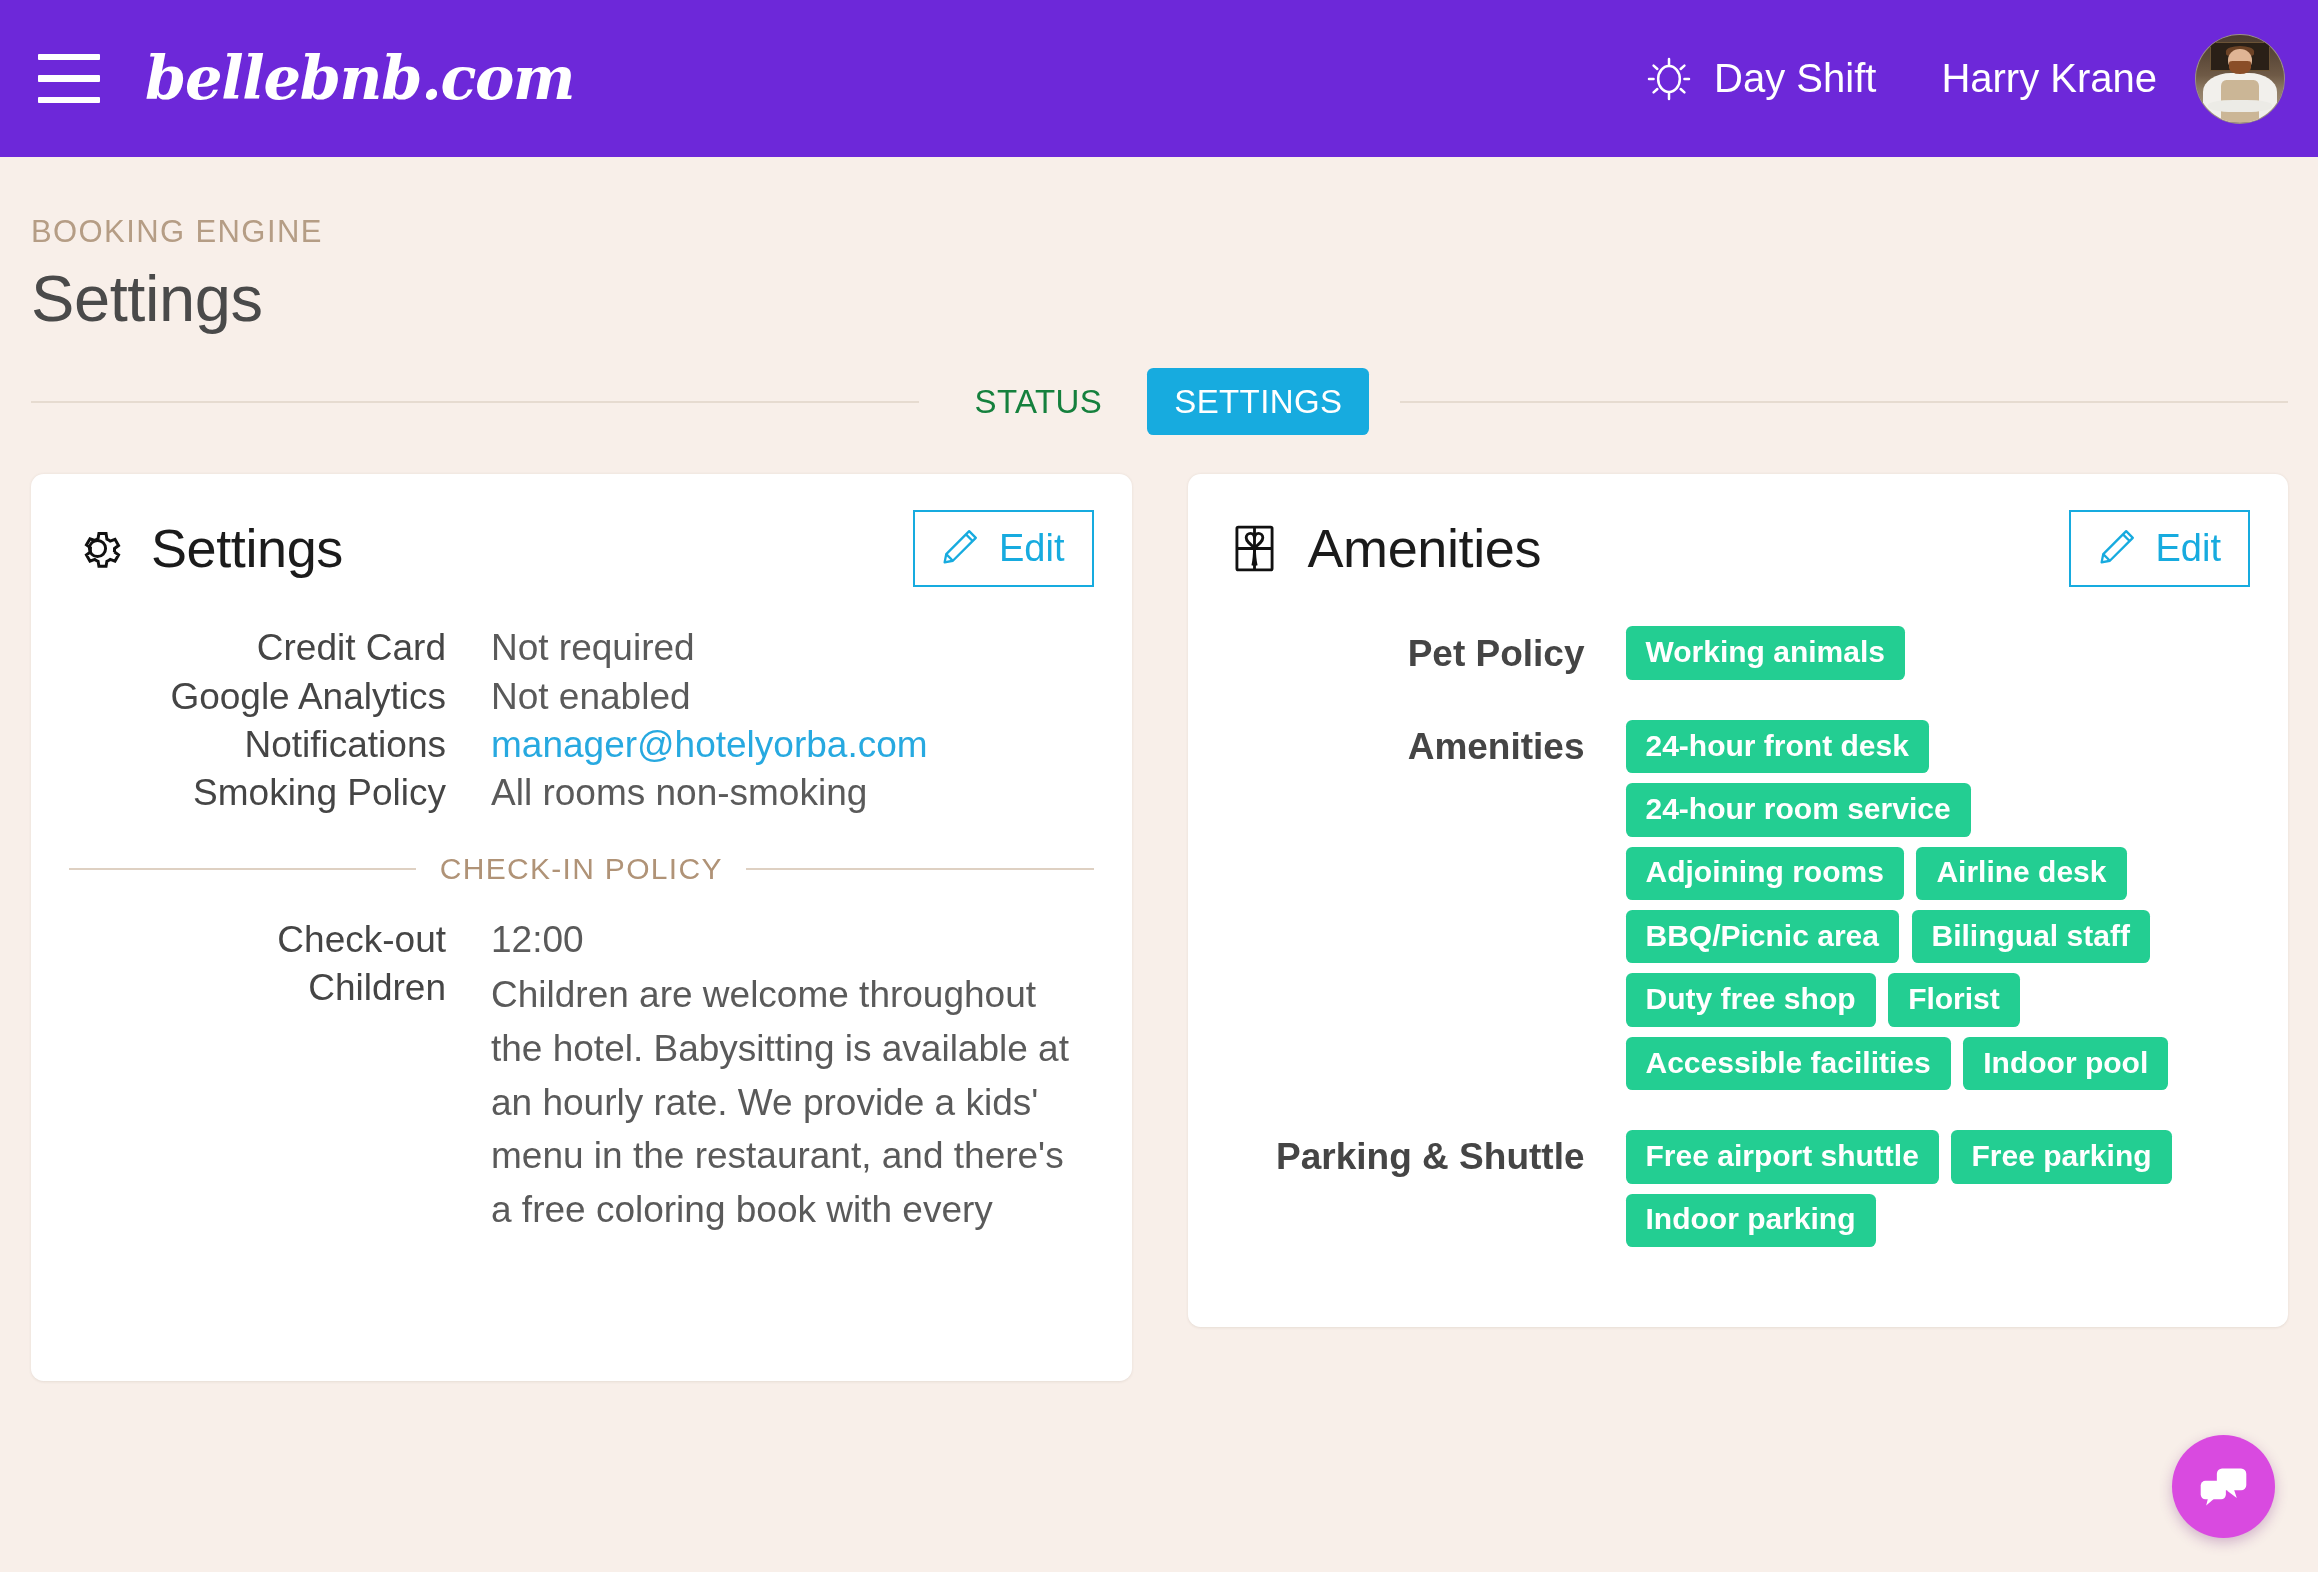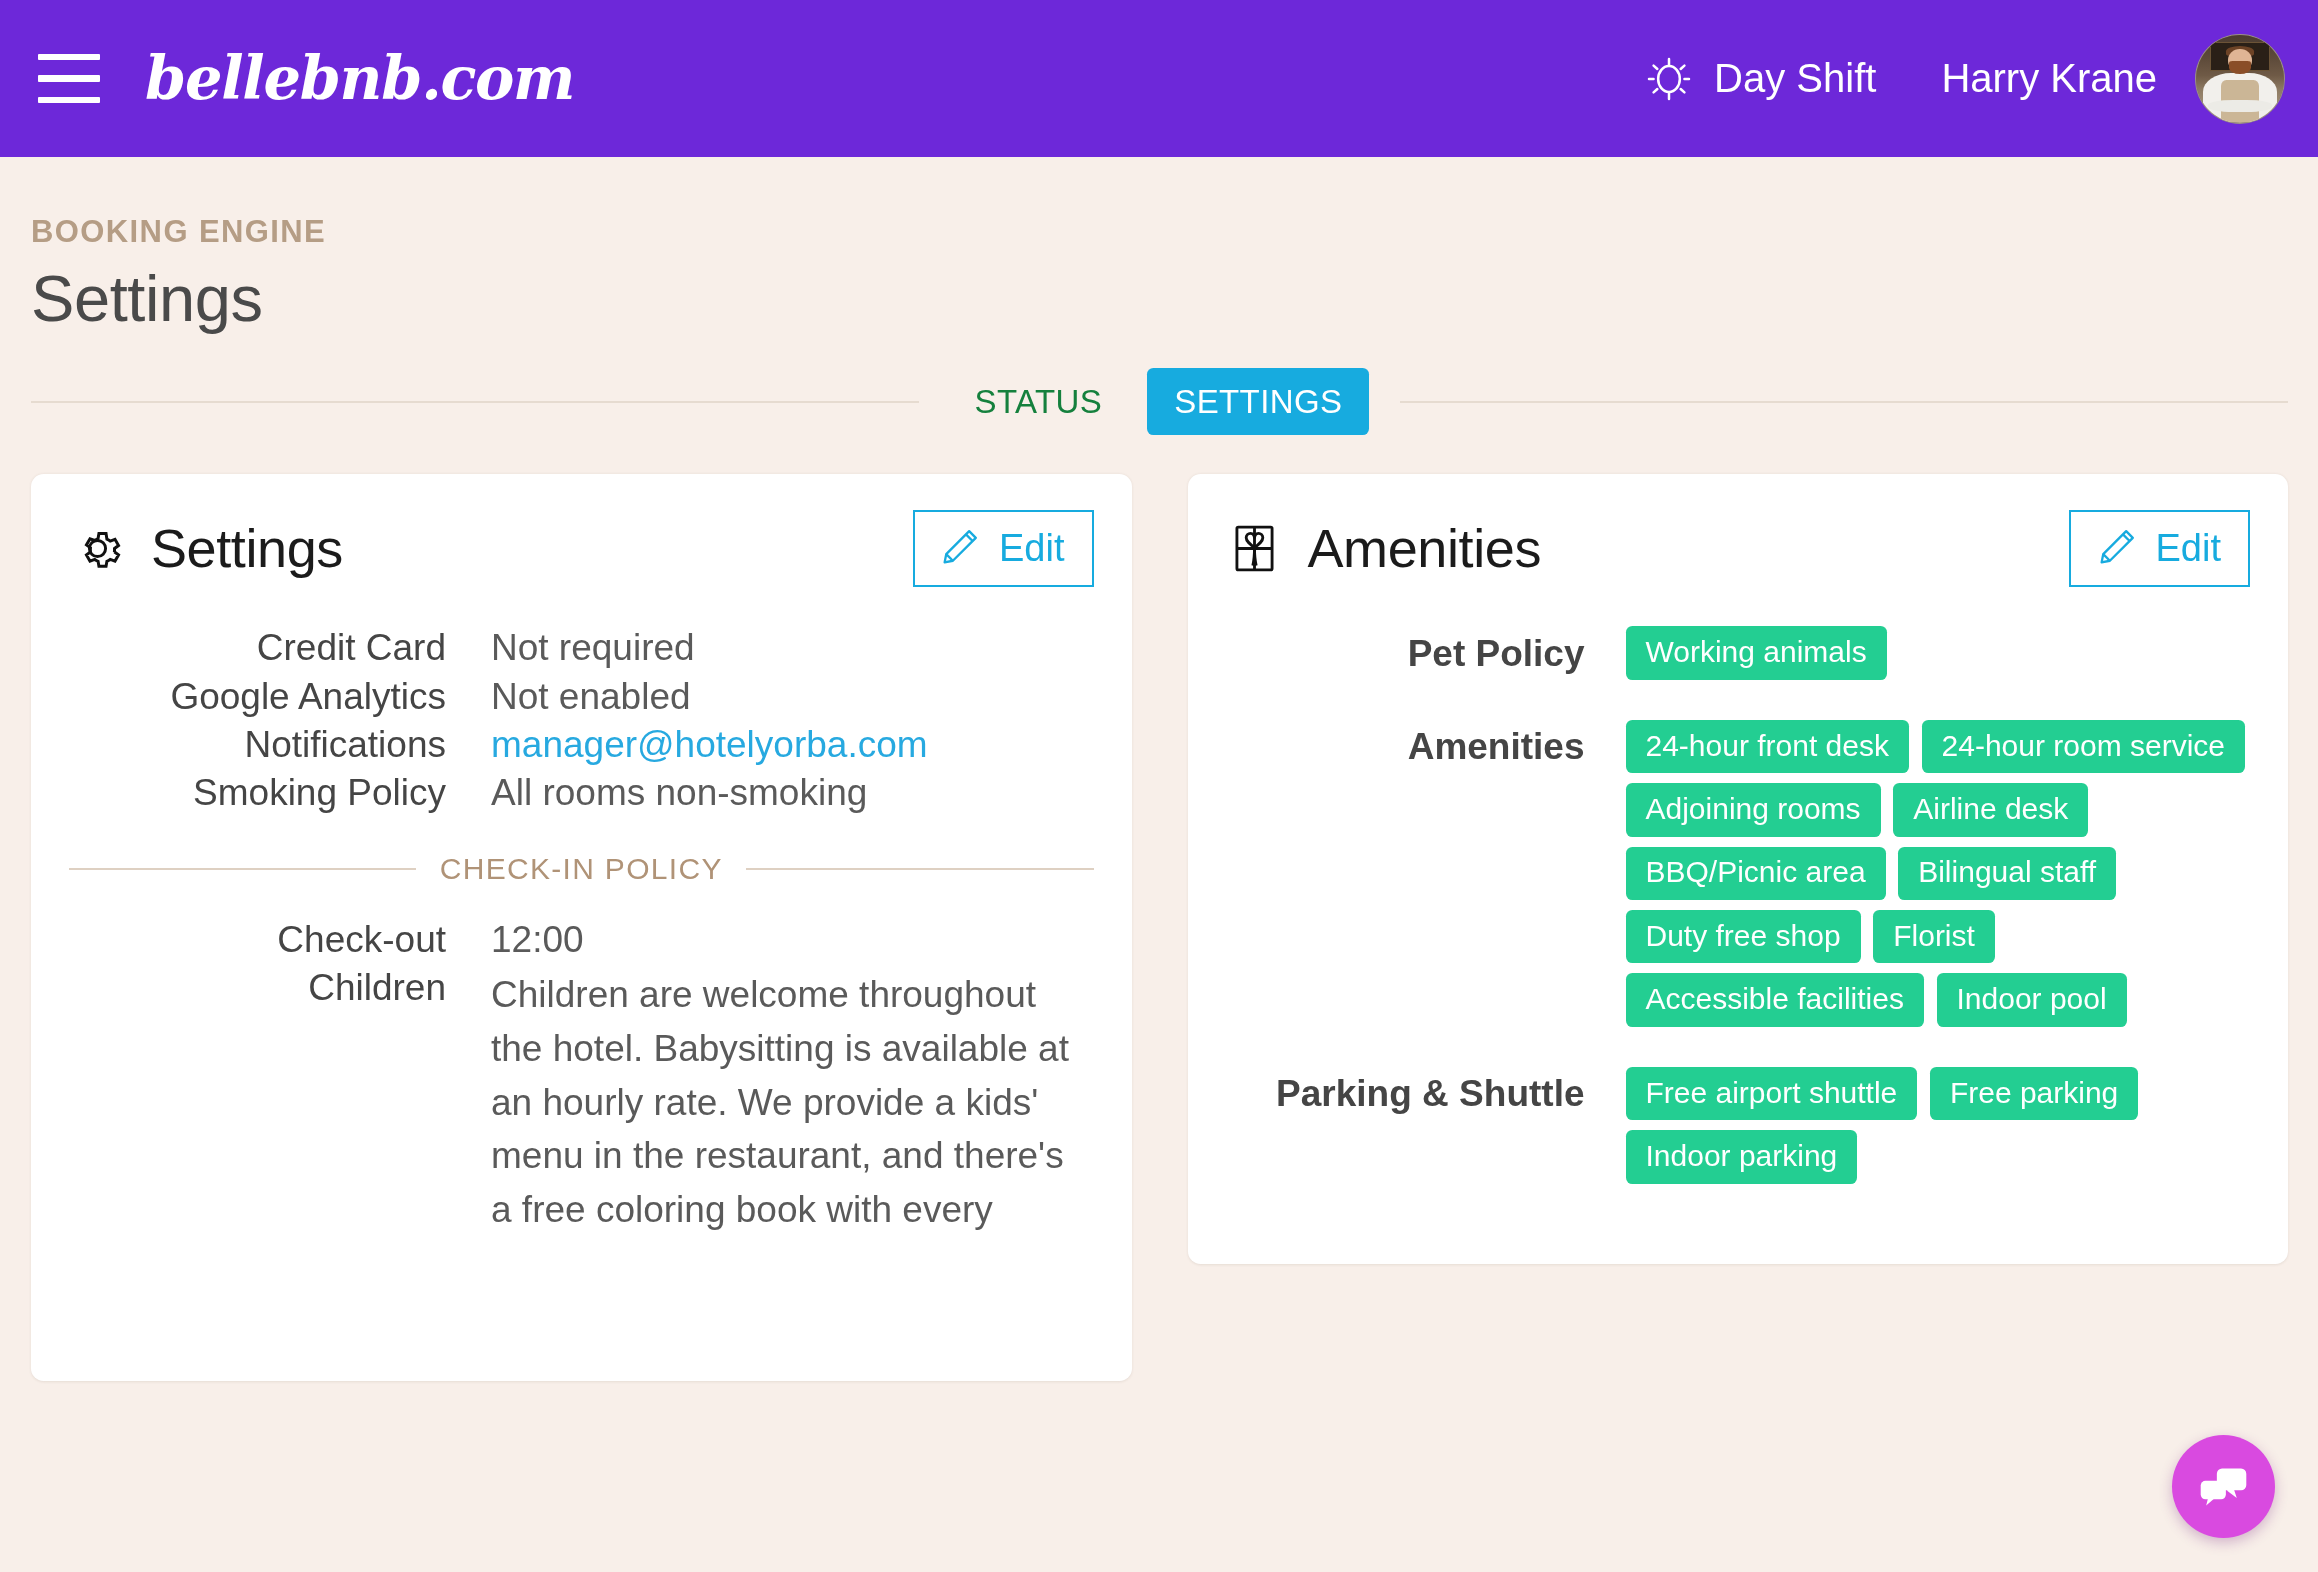--- a/index.html
+++ b/index.html
@@ -127,21 +127,21 @@
     background: #ecebe6; border-radius: 40%;
   }
 
   
   .page { padding: 0 31px; }
 
   .crumb {
     color: #b59d85;
     font-size: 31px;
     letter-spacing: 1.4px;
-    font-weight: 700;
+    font-weight: 400;
     padding-top: 57px;
     padding-left: 0;
   }
 
   .page-title {
     color: #4a4a4a;
     font-size: 65px;
     font-weight: 400;
     margin-top: 10.8px;
     letter-spacing: -0.4px;
@@ -275,21 +275,21 @@
     margin-left: 41px;
     display: flex;
     flex-wrap: wrap;
     gap: 10px 12.6px;
     align-content: flex-start;
   }
   .tag {
     background: #23ce92;
     color: #ffffff;
     font-size: 30px;
-    font-weight: normal;
+    font-weight: bold;
     padding: 10.8px 20px 12.6px 20px;
     border-radius: 6.3px;
     white-space: nowrap;
     line-height: 1;
     cursor: pointer;
   }
 
   
   .fab {
     position: absolute;

